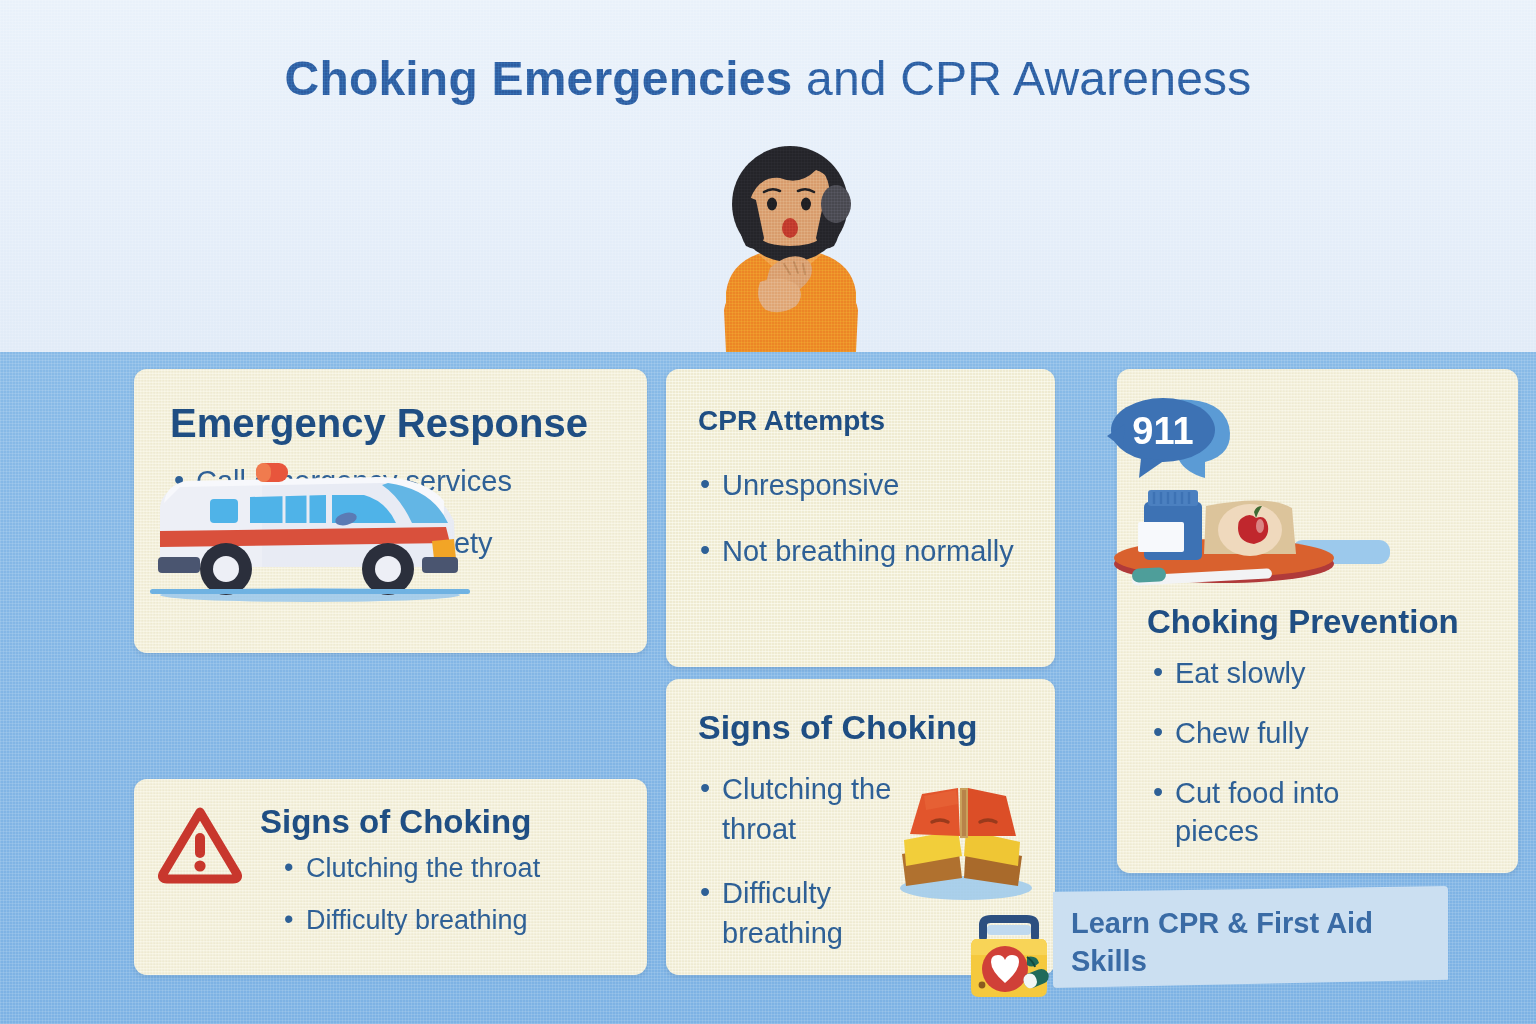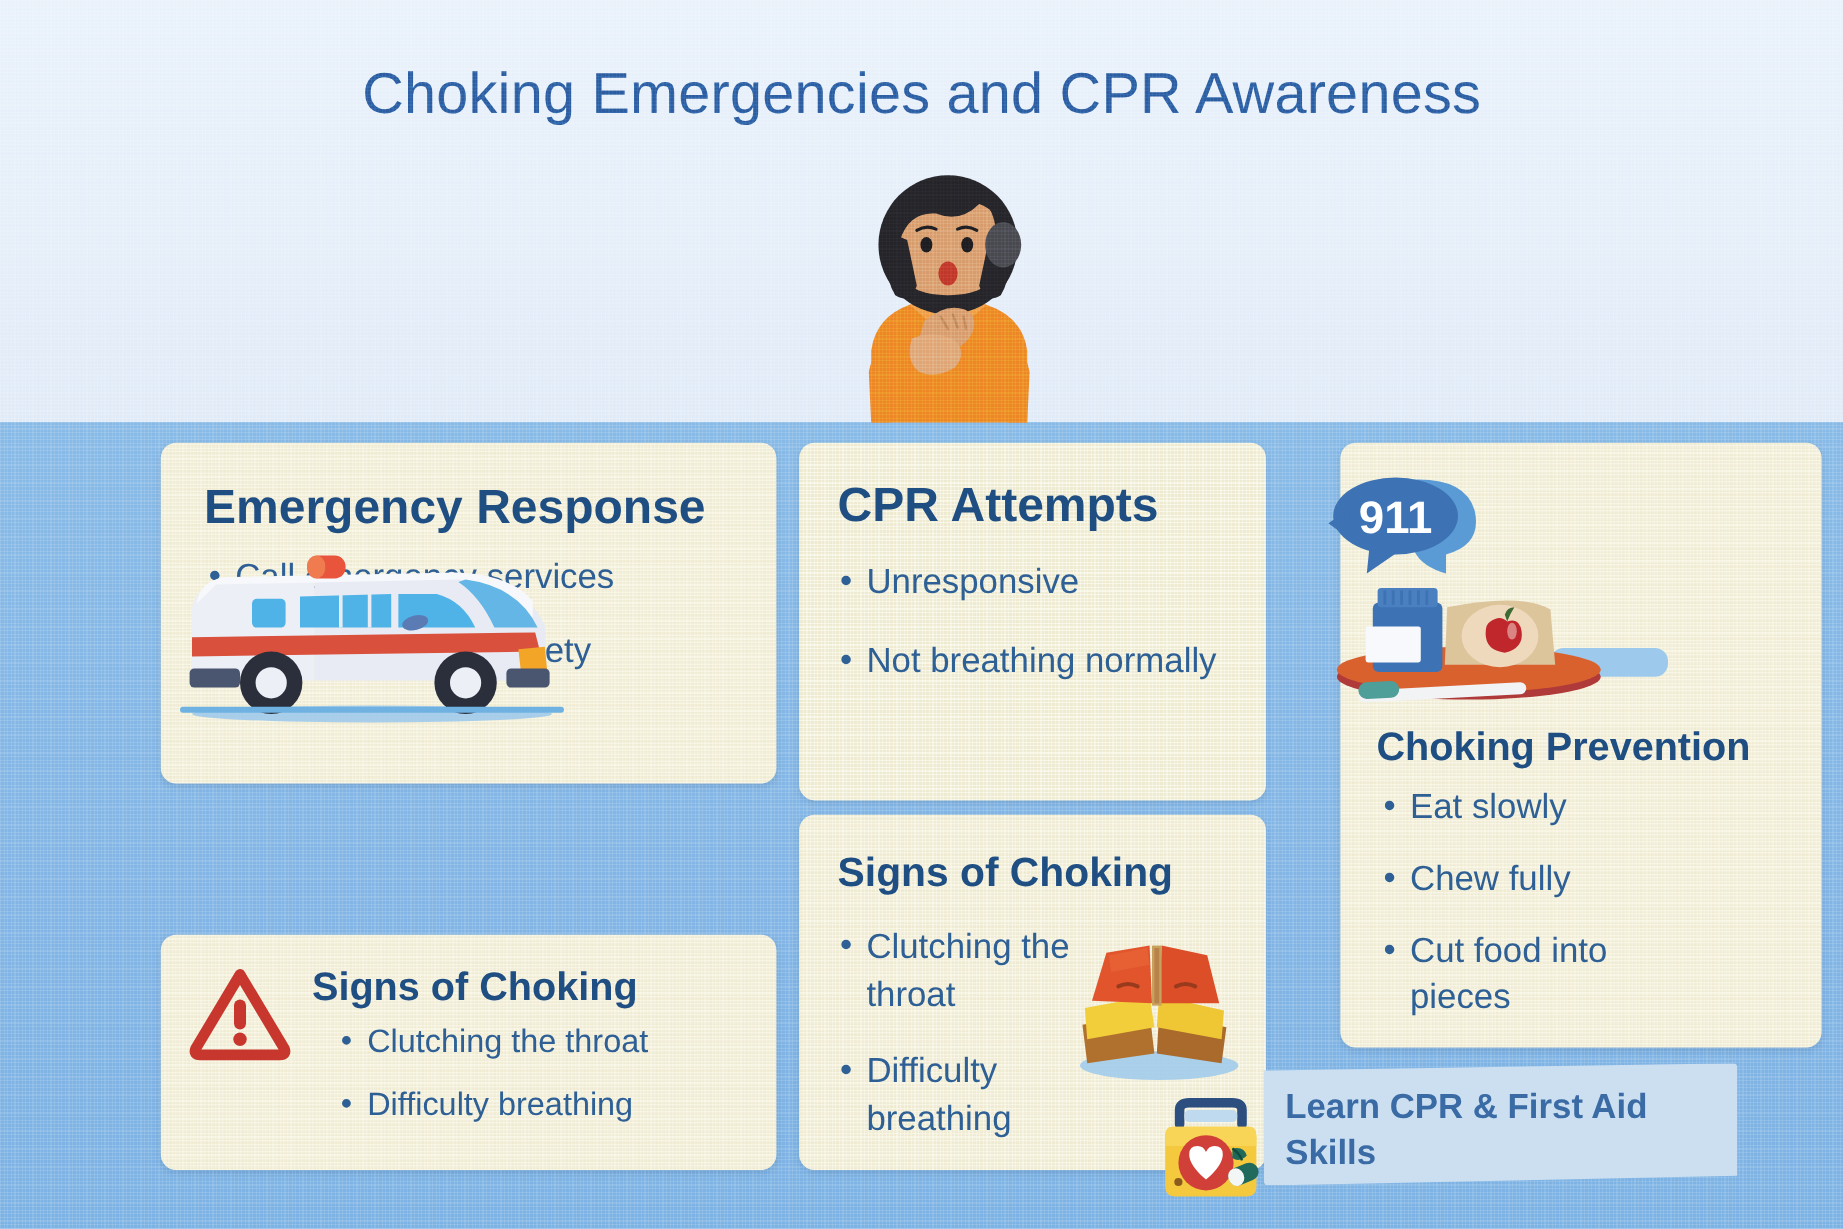--- a/index.html
+++ b/index.html
@@ -52,21 +52,21 @@
     position: absolute;
     left: 0; top: 47px;
     width: 1536px;
     text-align: center;
     font-size: 48px;
     line-height: 64px;
     color: #2E5FA3;
     letter-spacing: .2px;
     white-space: nowrap;
   }
-  .title .strong { font-weight: 400; text-align: right; }
+  .title .strong { font-weight: 700; text-align: right; }
   .title .light  { font-weight: 400; }
 
   
   .hero {
     position: absolute;
     left: 684px; top: 142px;
     width: 212px; height: 210px;
   }
 
   
@@ -119,21 +119,21 @@
   .ambulance-wrap { position: absolute; left: 150px; top: 455px; width: 320px; height: 150px; z-index: 2; }
 
   
   #card-signs-left .warn-icon { position: absolute; left: 24px; top: 27px; z-index: 3; }
   #card-signs-left .inner { position: absolute; left: 126px; top: 22px; z-index: 2; }
   #card-signs-left .card-title { margin: 0; font-size: 33px; line-height: 42px; }
   #card-signs-left .bullet-list { margin: 6px 0 0 20px; font-size: 27px; line-height: 38px; }
   #card-signs-left .bullet-list li + li { margin-top: 14px; }
 
   
-  #card-cpr .card-title { margin: 28px 0 0 32px; font-size: 40px; line-height: 48px; }
+  #card-cpr .card-title { margin: 28px 0 0 32px; font-size: 28px; line-height: 48px; }
   #card-cpr .bullet-list { margin: 18px 0 0 30px; font-size: 29px; line-height: 44px; }
   #card-cpr .bullet-list li + li { margin-top: 22px; }
 
   
   #card-signs-mid .card-title { margin: 26px 0 0 32px; font-size: 34px; line-height: 44px; }
   #card-signs-mid .bullet-list { margin: 20px 0 0 30px; font-size: 29px; line-height: 40px; width: 215px; }
   #card-signs-mid .bullet-list li + li { margin-top: 24px; }
   .sandwich-wrap { position: absolute; left: 888px; top: 778px; width: 150px; height: 125px; z-index: 3; }
 
   

